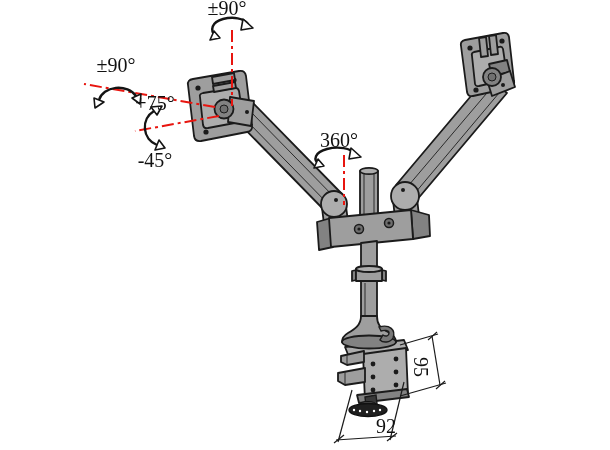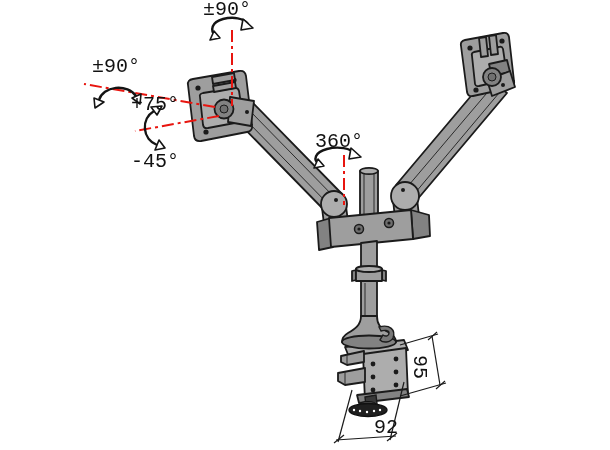--- a/index.html
+++ b/index.html
@@ -1,17 +1,17 @@
 <!DOCTYPE html>
 <html><head>
 <meta charset="utf-8">
 <style>
   html,body{margin:0;padding:0;background:#fff;}
   .stage{position:relative;width:610px;height:450px;background:#ffffff;overflow:hidden;
-         font-family:Liberation Mono, monospace;}
+         font-family:Liberation Serif, serif;}
   svg{display:block}
   .part{fill:#9e9e9e;stroke:#1b1b1b;stroke-width:1.8;stroke-linejoin:round;}
   .part-l{fill:#adadad;stroke:#1b1b1b;stroke-width:1.8;stroke-linejoin:round;}
   .part-d{fill:#828282;stroke:#1b1b1b;stroke-width:1.8;stroke-linejoin:round;}
   .thin{fill:none;stroke:#2a2a2a;stroke-width:1;}
   .hole{fill:#1b1b1b;stroke:none;}
   .dim{fill:none;stroke:#1b1b1b;stroke-width:1.2;}
   .arrow{fill:none;stroke:#141414;stroke-width:2.4;stroke-linecap:round;}
   .ahead{fill:#ffffff;stroke:#141414;stroke-width:1.6;stroke-linejoin:round;}
   .axis{fill:none;stroke-width:2;stroke-dasharray:12 4 3 4;}

